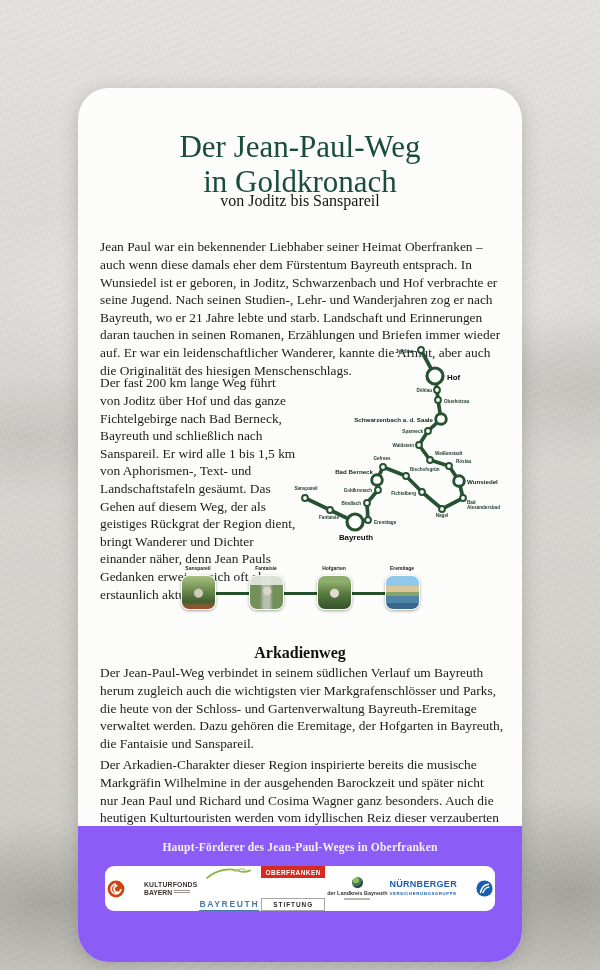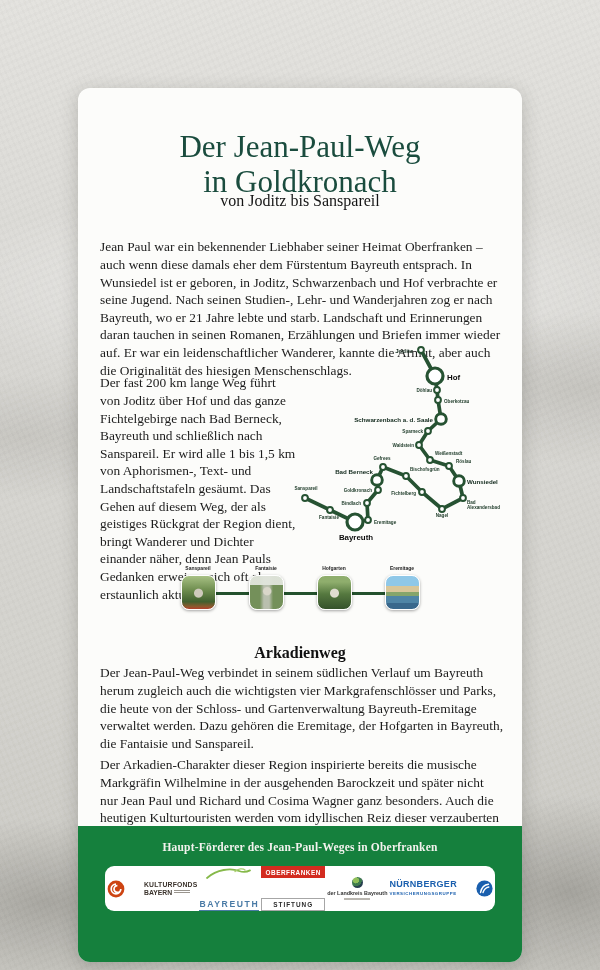--- a/index.html
+++ b/index.html
@@ -10,21 +10,21 @@
       radial-gradient(ellipse 260px 140px at 95% 92%, rgba(96,94,88,.38), rgba(96,94,88,0) 70%),
       radial-gradient(ellipse 300px 90px at 4% 45%, rgba(140,138,130,.22), rgba(140,138,130,0) 70%),
       radial-gradient(ellipse 300px 110px at 98% 40%, rgba(140,138,130,.25), rgba(140,138,130,0) 70%),
       radial-gradient(ellipse 500px 140px at 50% 30%, rgba(255,255,255,.5), rgba(255,255,255,0) 75%),
       linear-gradient(180deg,#e3e2de 0%,#d8d7d3 35%,#d3d2cd 70%,#c9c8c2 100%);}
   .page::before{content:"";position:absolute;inset:0;opacity:.45;pointer-events:none;
     background:
       repeating-linear-gradient(67deg, rgba(120,118,110,.05) 0 2px, rgba(255,255,255,.05) 2px 5px),
       repeating-linear-gradient(-23deg, rgba(120,118,110,.05) 0 3px, rgba(255,255,255,.04) 3px 7px);}
   .card{position:absolute;left:78px;top:88px;width:444px;height:874px;background:#fcfcfa;
-    border-radius:12px;box-shadow:0 4px 18px rgba(60,58,52,.25);overflow:hidden;}
+    border-radius:31px;box-shadow:0 4px 18px rgba(60,58,52,.25);overflow:hidden;}
   .title{position:absolute;top:20px;left:0;width:100%;text-align:center;color:#1a4c3e;
     font-size:31px;line-height:35px;font-weight:400;}
   .subtitle{position:absolute;top:104px;left:0;width:100%;text-align:center;color:#141414;
     font-size:16px;font-weight:400;}
   .para{position:absolute;color:#1c1c1c;font-size:13.4px;line-height:17.6px;text-align:left;}
   .para-intro{left:22px;top:137px;width:404px;}
   .para-trail{left:22px;top:273px;width:196px;}
   .para-ark1{left:22px;top:563px;width:404px;}
   .para-ark2{left:22px;top:655px;width:404px;}
   .ark-heading{position:absolute;top:543px;left:0;width:100%;text-align:center;color:#111;
@@ -44,21 +44,21 @@
       linear-gradient(180deg,#a8c184 0%,#6b8a4c 45%,#41602f 78%,#8a5a2e 92%,#b3402c 100%);}
   .g-tile.t1{background:
       linear-gradient(180deg, rgba(225,229,220,.95) 0 26%, rgba(0,0,0,0) 27%),
       radial-gradient(circle at 52% 46%, #d9d6c9 0 3.6px, rgba(0,0,0,0) 4.8px),
       linear-gradient(90deg,#74905a 0 30%,#b9bfae 42% 58%,#74905a 70% 100%);}
   .g-tile.t2{background:
       radial-gradient(circle at 50% 52%, #e0ddd0 0 4px, rgba(0,0,0,0) 5px),
       linear-gradient(180deg,#8fae6d 0 18%,#55783f 55%,#35522b 100%);}
   .g-tile.t3{background:
       linear-gradient(180deg,#8fc8e8 0 30%,#d9c79a 30% 47%,#86a56b 47% 61%,#4f85a6 61% 82%,#39688c 82% 100%);}
-  .footer{position:absolute;left:0;bottom:0;width:100%;height:136px;background:#15803d;}
+  .footer{position:absolute;left:0;bottom:0;width:100%;height:136px;background:#8b5cf6;}
   .footer-heading{position:absolute;top:15px;left:0;width:100%;text-align:center;color:#f3f2ee;
     font-size:11.5px;font-weight:700;letter-spacing:.2px;}
   .logo-bar{position:absolute;top:40px;left:27px;width:390px;height:45px;background:#fff;
     border-radius:9px;display:flex;align-items:center;justify-content:space-evenly;
     font-family:"Liberation Sans",sans-serif;}
   .sponsor{display:flex;align-items:center;gap:19px;cursor:pointer;}
   .kf-text{display:flex;flex-direction:column;line-height:8px;}
   .kf-l1{font-size:6.8px;font-weight:700;color:#3b332c;letter-spacing:.2px;}
   .kf-l2{font-size:6.8px;font-weight:700;color:#3b332c;}
   .kf-sub{display:inline-block;width:16px;height:4px;margin-left:2px;vertical-align:1px;

